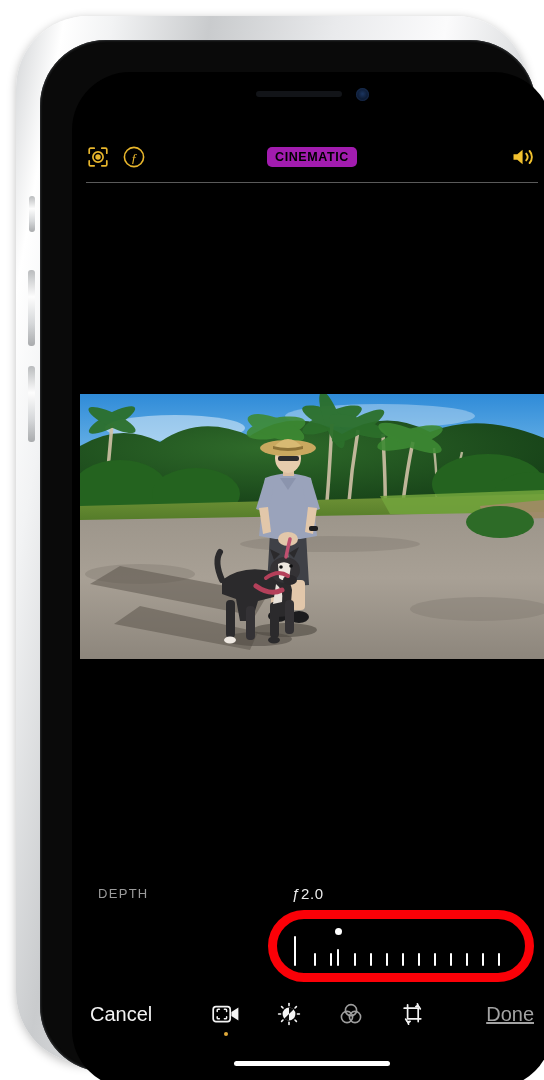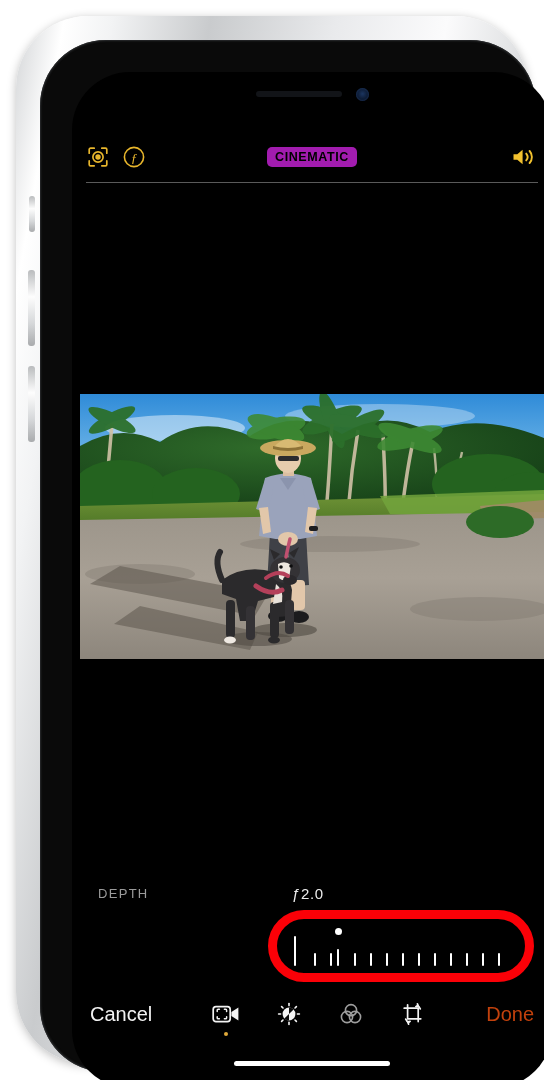--- a/index.html
+++ b/index.html
@@ -255,21 +255,21 @@
   }
   .tool-text {
     font-size: 20px;
     background: none;
     border: none;
     padding: 0;
     cursor: pointer;
     font-family: "Liberation Sans", sans-serif;
   }
   .tool-cancel { color: #f2f2f2; }
-  .tool-done   { color: #c2410c; }
+  .tool-done   { color: #a3a3a3; text-decoration: underline; }
 
   .tool-icons {
     flex: 1;
     display: flex;
     align-items: center;
     justify-content: center;
     gap: 36px;
     margin: 0 16px;
   }
   .tool-icon-wrap {

